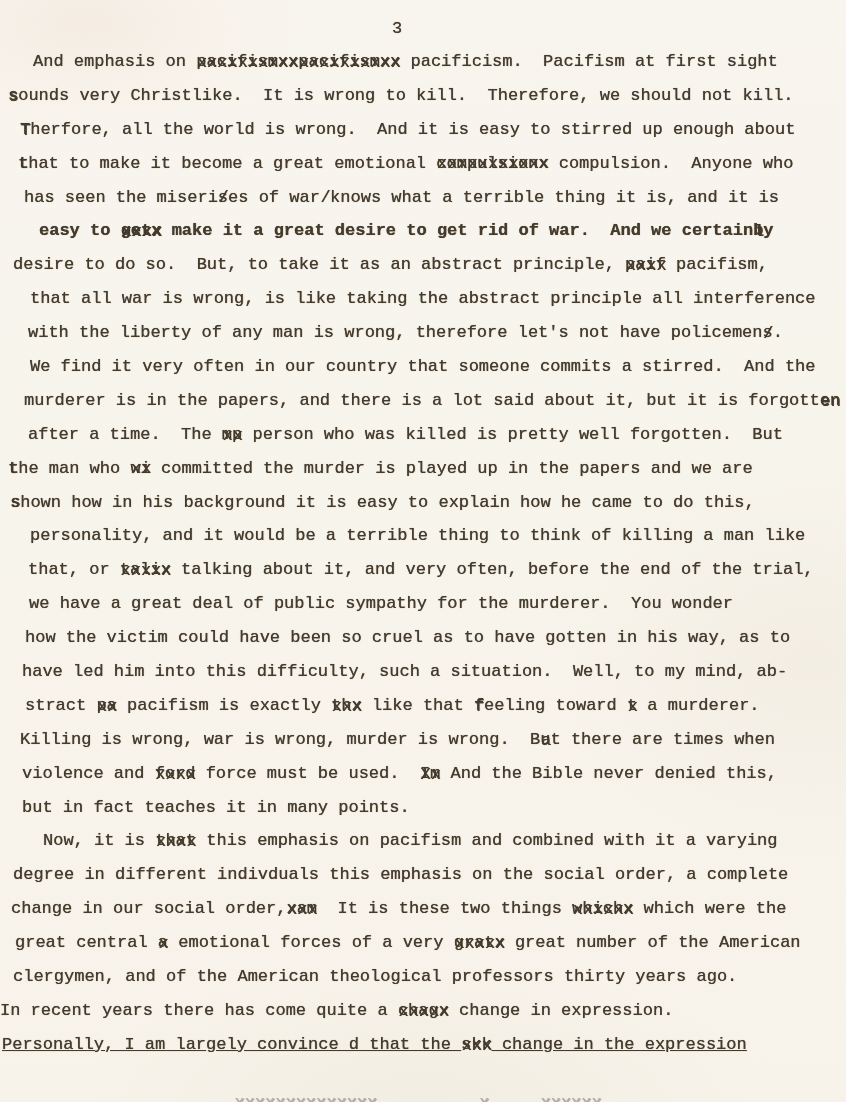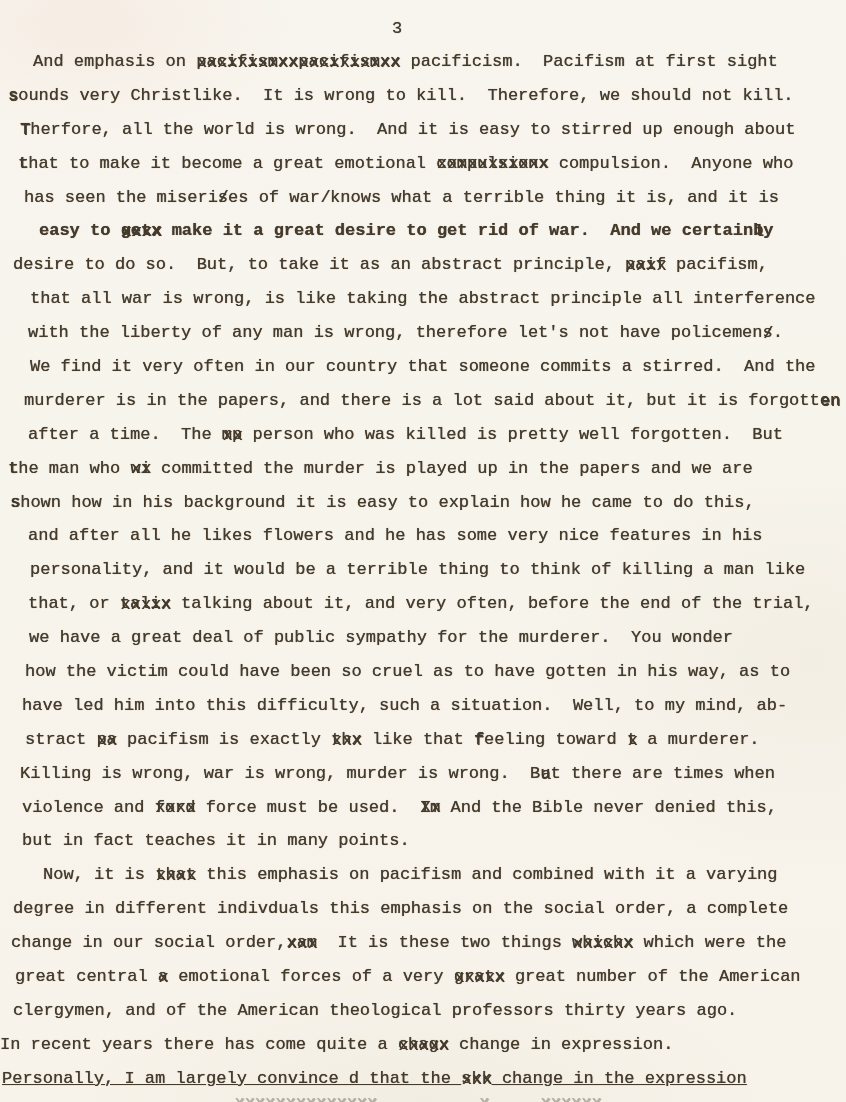--- a/index.html
+++ b/index.html
@@ -83,21 +83,20 @@
       <div class="line" style="margin-left: 24px; text-align: right;"><span>has seen the miseri</span><span class="ov"><span class="base">s</span><span class="over">/</span></span><span>es of war</span><span class="ov"><span class="base"> </span><span class="over">/</span></span><span>knows what a terrible thing it is, and it is</span></div>
       <div class="line" style="margin-left: 39px; font-weight: bold;"><span>easy to </span><span class="ov"><span class="base">getx</span><span class="over">xxxx</span></span><span> make it a great desire to get rid of war.  And we certain</span><span class="ov"><span class="base">b</span><span class="over">l</span></span><span>y</span></div>
       <div class="line" style="margin-left: 13px;"><span>desire to do so.  But, to take it as an abstract principle, </span><span class="ov"><span class="base">paif</span><span class="over">xxxx</span></span><span> pacifism,</span></div>
       <div class="line" style="margin-left: 30px;"><span>that all war is wrong, is like taking the abstract principle all interference</span></div>
       <div class="line" style="margin-left: 28px;"><span>with the liberty of any man is wrong, therefore let's not have policemen</span><span class="ov"><span class="base">s</span><span class="over">/</span></span><span>.</span></div>
       <div class="line" style="margin-left: 30px;"><span>We find it very often in our country that someone commits a stirred.  And the</span></div>
       <div class="line" style="margin-left: 24px;"><span>murderer is in the papers, and there is a lot said about it, but it is forgott</span><span class="ov"><span class="base">e</span><span class="over">e</span></span><span class="ov"><span class="base">n</span><span class="over">n</span></span></div>
       <div class="line" style="margin-left: 28px;"><span>after a time.  The </span><span class="ov"><span class="base">mp</span><span class="over">xx</span></span><span> person who was killed is pretty well forgotten.  But</span></div>
       <div class="line" style="margin-left: 8px;"><span class="ov"><span class="base">t</span><span class="over">t</span></span><span>he man who </span><span class="ov"><span class="base">wi</span><span class="over">xx</span></span><span> committed the murder is played up in the papers and we are</span></div>
       <div class="line" style="margin-left: 10px;"><span class="ov"><span class="base">s</span><span class="over">s</span></span><span>hown how in his background it is easy to explain how he came to do this,</span></div>
-      <div class="line" style="margin-left: 28px;"><span>and after all he likes flowers and he has some very nice features in his</span></div>
       <div class="line" style="margin-left: 30px;"><span>personality, and it would be a terrible thing to think of killing a man like</span></div>
       <div class="line" style="margin-left: 28px;"><span>that, or </span><span class="ov"><span class="base">talix</span><span class="over">xxxxx</span></span><span> talking about it, and very often, before the end of the trial,</span></div>
       <div class="line" style="margin-left: 25px; text-align: right;"><span>we have a great deal of public sympathy for the murderer.  You wonder</span></div>
       <div class="line" style="margin-left: 25px;"><span>how the victim could have been so cruel as to have gotten in his way, as to</span></div>
       <div class="line" style="margin-left: 22px;"><span>have led him into this difficulty, such a situation.  Well, to my mind, ab-</span></div>
       <div class="line" style="margin-left: 25px;"><span>stract </span><span class="ov"><span class="base">pa</span><span class="over">xx</span></span><span> pacifism is exactly </span><span class="ov"><span class="base">thx</span><span class="over">xxx</span></span><span> like that </span><span class="ov"><span class="base">f</span><span class="over">f</span></span><span>eeling toward </span><span class="ov"><span class="base">t</span><span class="over">x</span></span><span> a murderer.</span></div>
       <div class="line" style="margin-left: 20px;"><span>Killing is wrong, war is wrong, murder is wrong.  B</span><span class="ov"><span class="base">u</span><span class="over">a</span></span><span>t there are times when</span></div>
       <div class="line" style="margin-left: 22px;"><span>violence and </span><span class="ov"><span class="base">ford</span><span class="over">xxxx</span></span><span> force must be used.  </span><span class="ov"><span class="base">Im</span><span class="over">Xx</span></span><span> And the Bible never denied this,</span></div>
       <div class="line" style="margin-left: 22px;"><span>but in fact teaches it in many points.</span></div>
       <div class="line" style="margin-left: 43px;"><span>Now, it is </span><span class="ov"><span class="base">that</span><span class="over">xxxx</span></span><span> this emphasis on pacifism and combined with it a varying</span></div>

